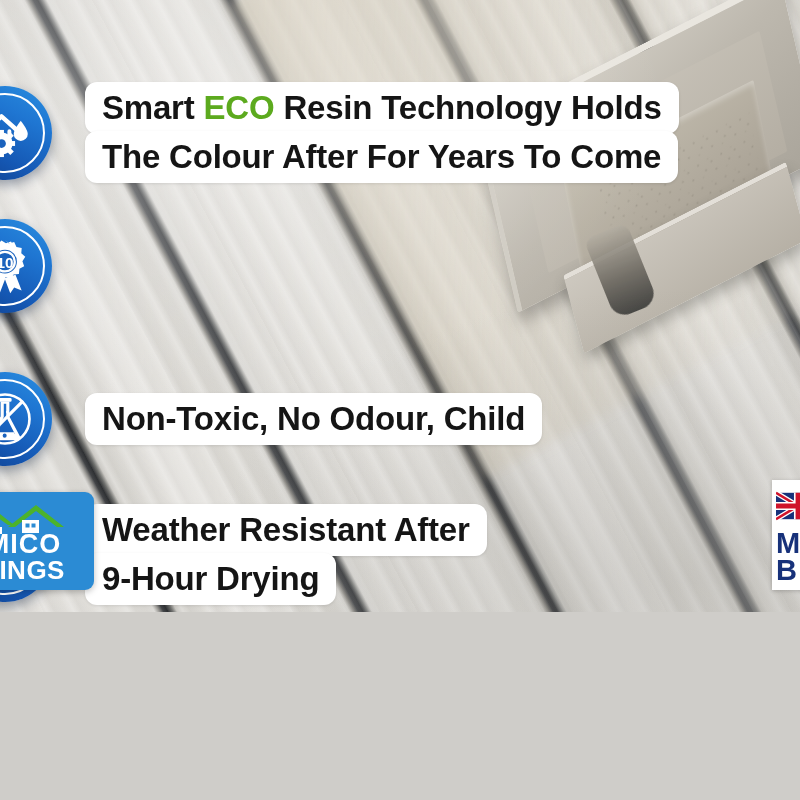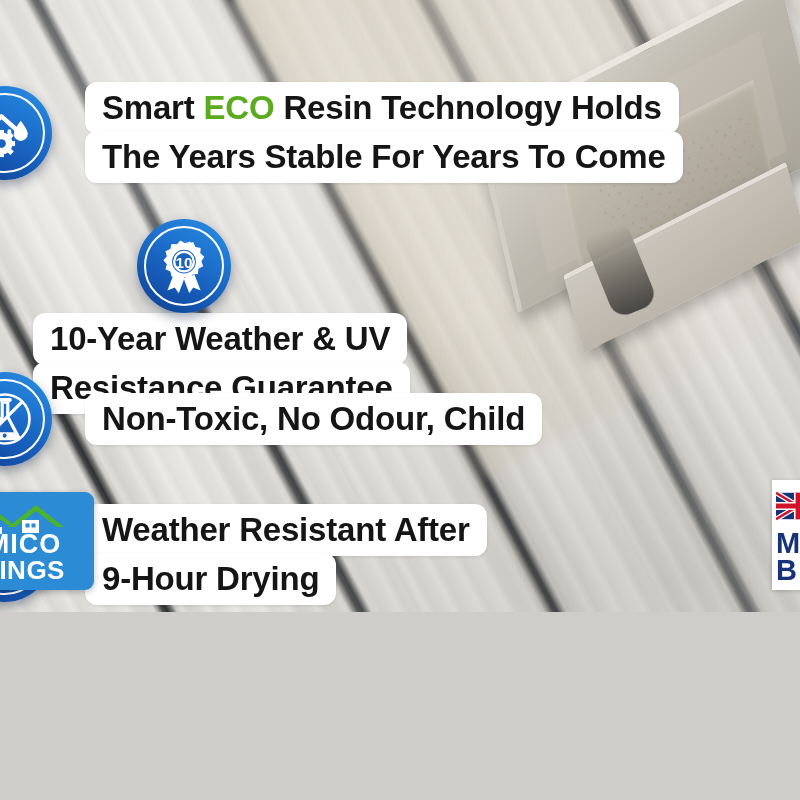--- a/index.html
+++ b/index.html
@@ -214,44 +214,36 @@
             </g>
             <circle cx="28" cy="44" r="5" fill="#1a62bd"></circle>
           </g>
         </svg>
       </div>
       <div class="callout">
         <div class="cline">
           <span>Smart </span><span class="eco">ECO</span><span> Resin Technology Holds</span>
         </div>
         <div class="cline">
-          <span>The Years Stable For Years To Come</span>
+          <span>The Colour After For Years To Come</span>
         </div>
       </div>
     </div>
 
     <div class="feature" id="row-1">
       <div class="badge">
         <div class="ring"></div>
         <svg viewBox="0 0 64 64">
           <path d="M20 42 L13 60 L21.5 56.5 L26 63 L32.5 46 Z" fill="#fff"></path>
           <path d="M44 42 L51 60 L42.5 56.5 L38 63 L31.5 46 Z" fill="#fff"></path>
           <path d="M32 3.5 l4.6 3.9 5.9 -1.6 2.6 5.6 6 1.4 -0.5 6.1 4.6 4 -3.3 5.2 2 5.8 -5.4 2.9 -0.6 6.1 -6.1 0.6 -2.9 5.4 -5.8 -2 -5.2 3.3 -4 -4.6 -6.1 0.5 -1.4 -6 -5.6 -2.6 1.6 -5.9 -3.9 -4.6 3.9 -4.6 -1.6 -5.9 5.6 -2.6 1.4 -6 6.1 0.5 4 -4.6 5.2 3.3 5.8 -2 2.9 5.4z" fill="#fff" transform="translate(0,-1) scale(1,0.98) "></path>
           <circle cx="32" cy="27" r="13.6" fill="#1a62bd"></circle>
           <circle cx="32" cy="27" r="11.2" fill="none" stroke="#fff" stroke-width="2.6"></circle>
           <text x="32" y="34.6" text-anchor="middle" font-family="Liberation Sans, sans-serif" font-size="17.5" font-weight="bold" fill="#fff">10</text>
         </svg>
-      </div>
-      <div class="callout">
-        <div class="cline">
-          <span>10-Year Weather &amp; UV</span>
-        </div>
-        <div class="cline">
-          <span>Resistance Guarantee</span>
-        </div>
       </div>
     </div>
 
     <div class="feature" id="row-2">
       <div class="badge">
         <div class="ring"></div>
         <svg viewBox="0 0 64 64">
           <g fill="#fff">
             <rect x="24.5" y="8" width="15" height="4.2" rx="1.4"></rect>
             <path d="M27 12 h10 v17 l12.5 23.5 a2.6 2.6 0 0 1 -2.3 3.9 H16.8 a2.6 2.6 0 0 1 -2.3 -3.9 L27 29 z

